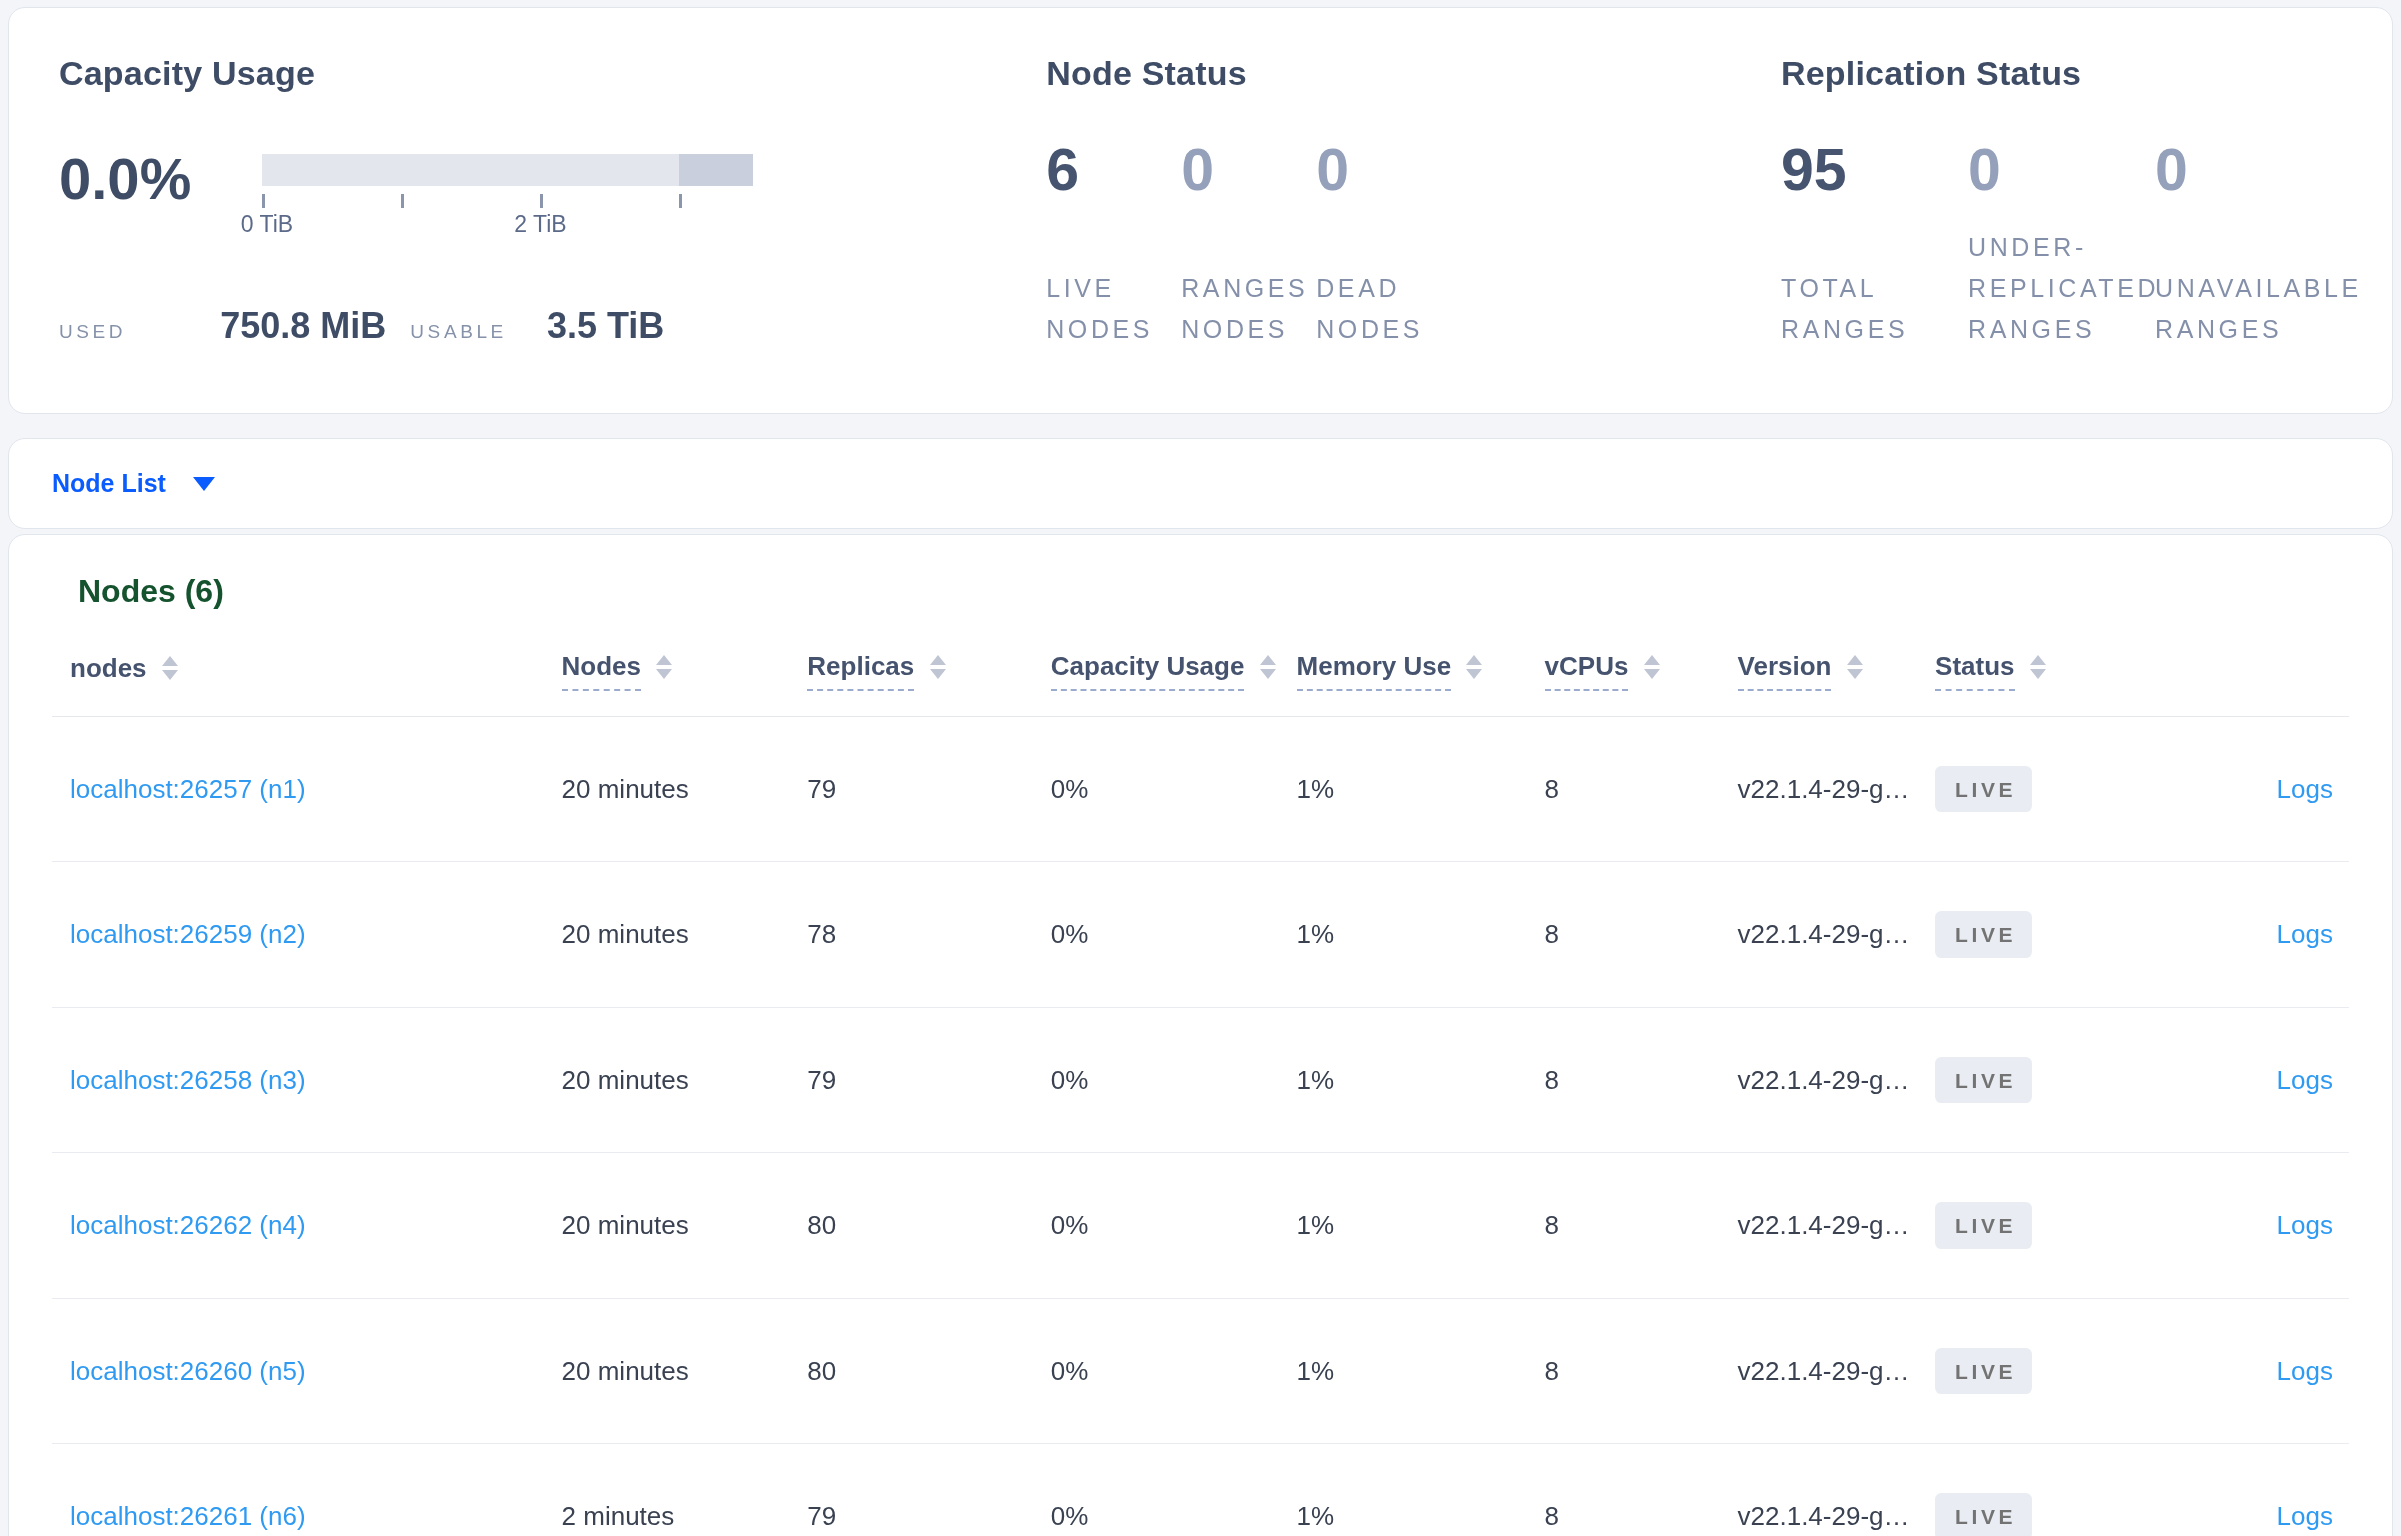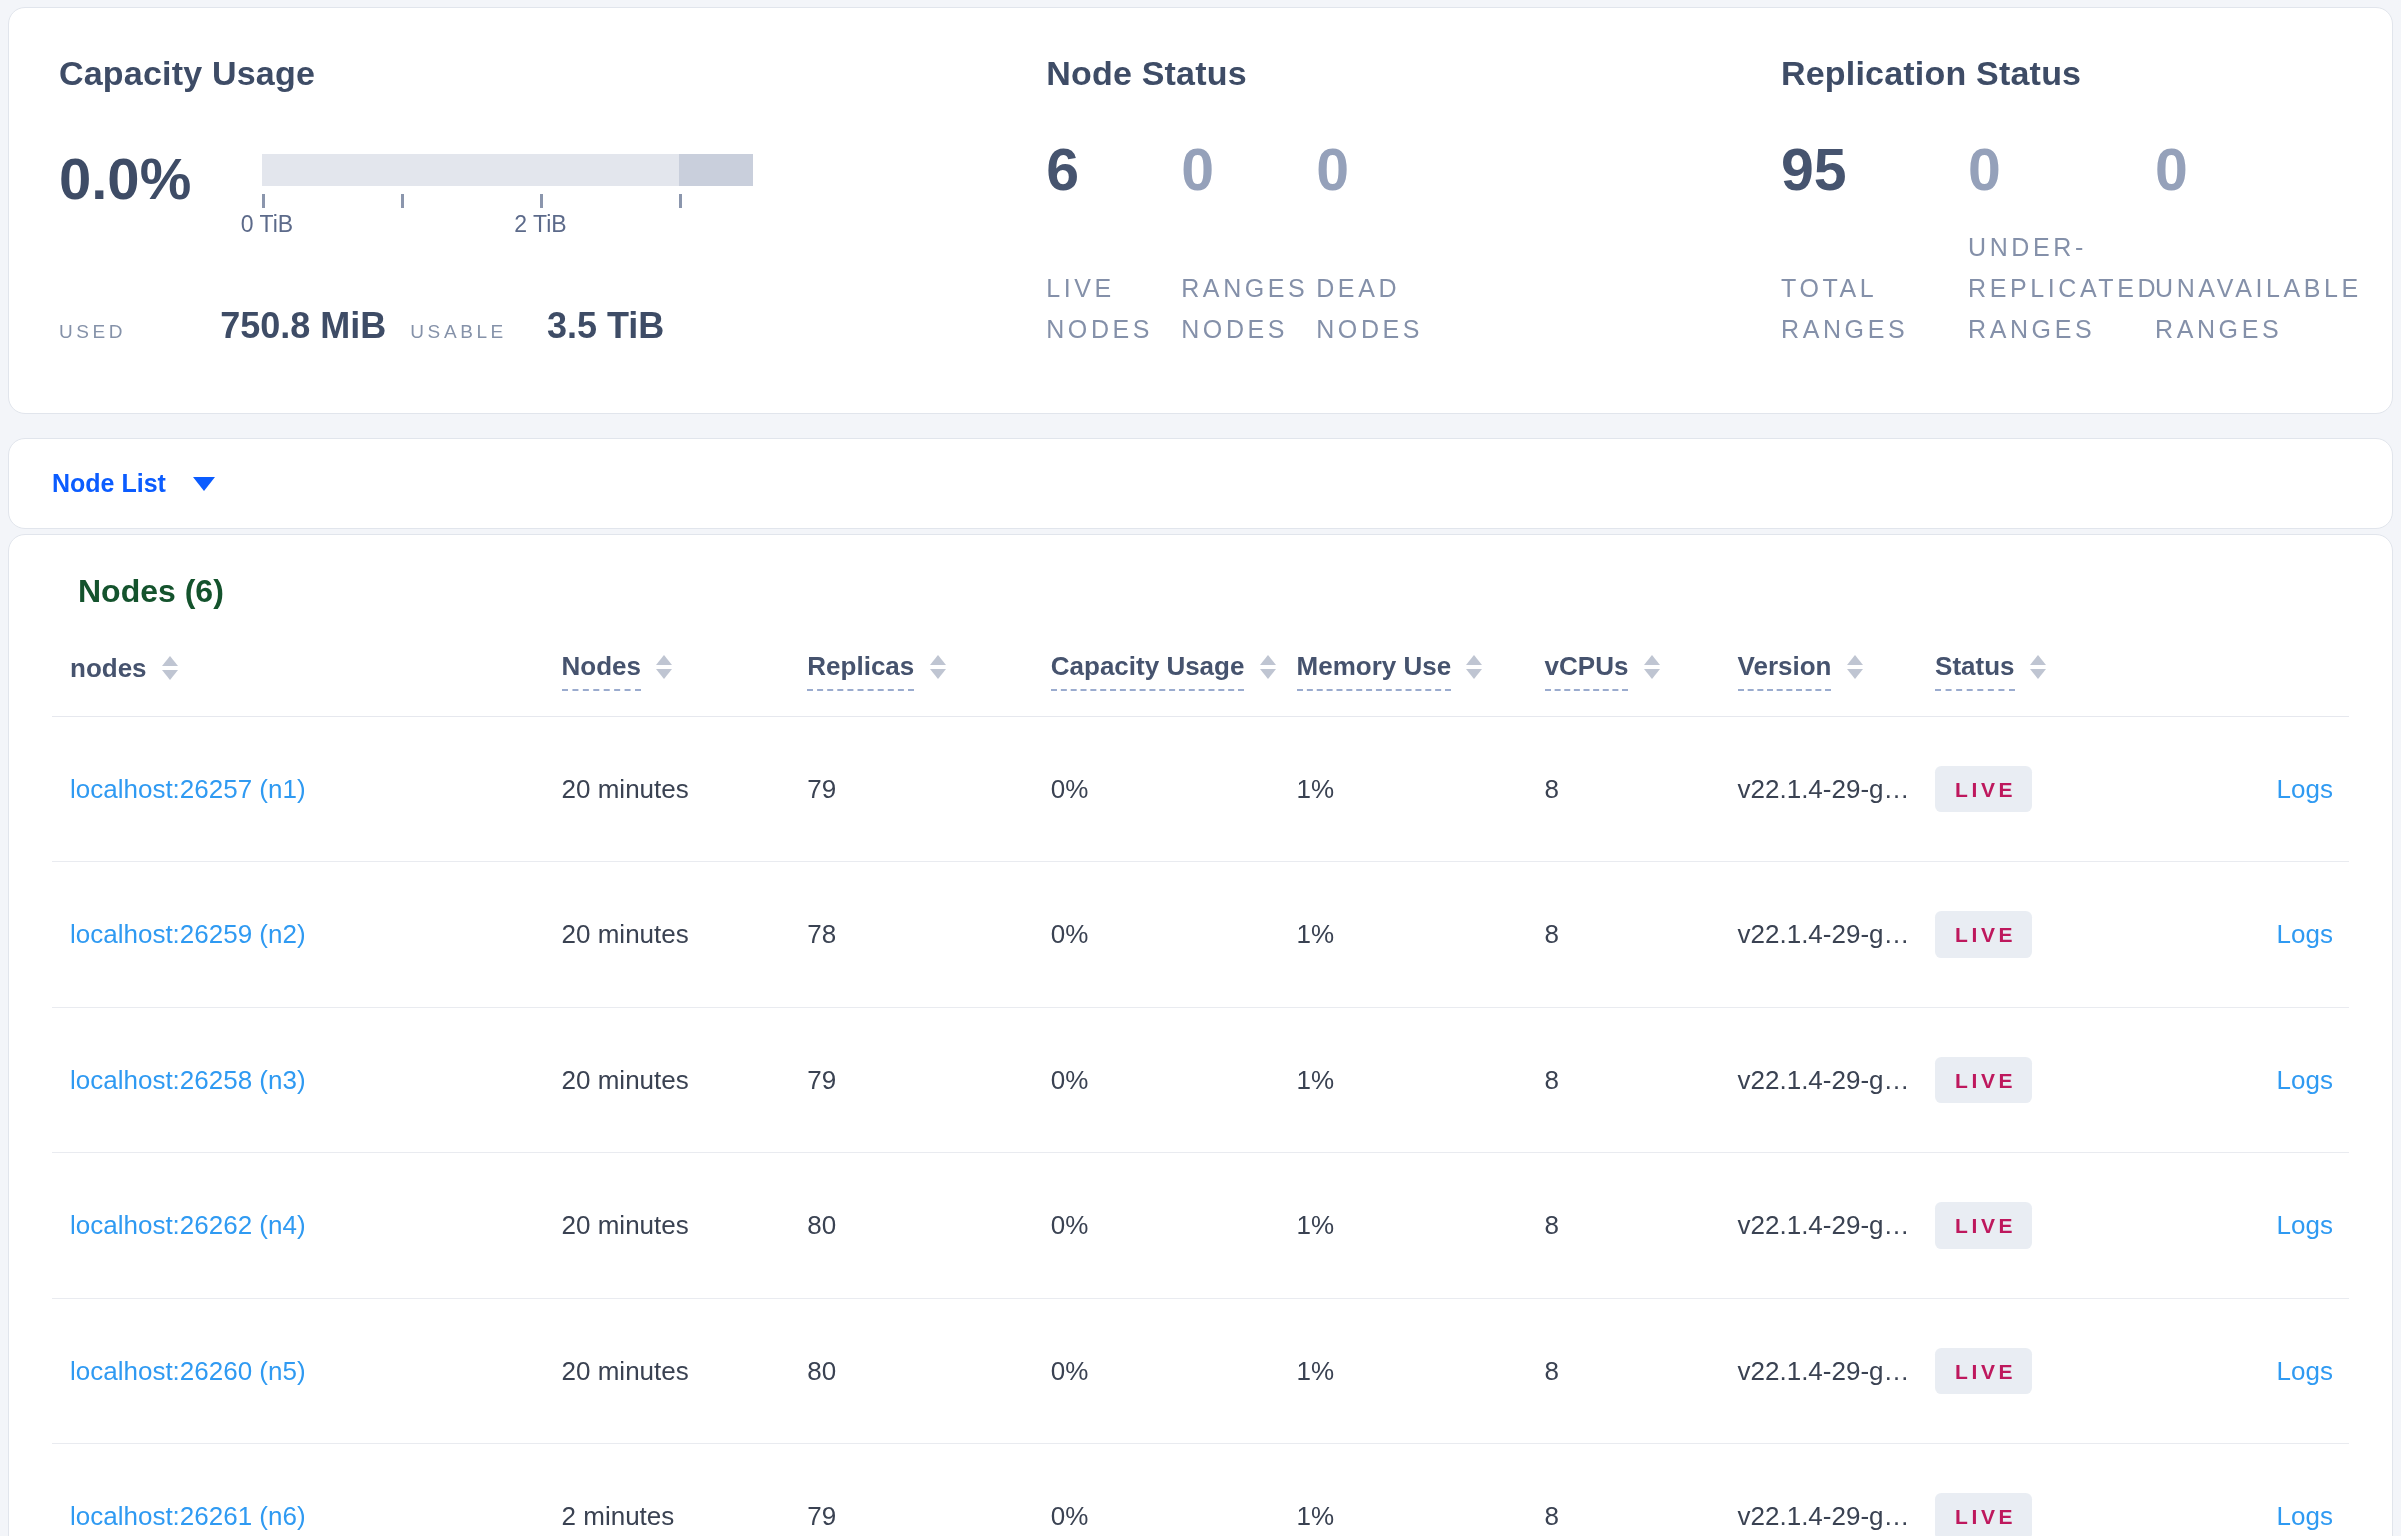--- a/index.html
+++ b/index.html
@@ -95,21 +95,21 @@
     padding:49px 0 49px 18px;
     font-size:26px; color:#3a4252;
     border-bottom:1.8px solid #e9ebf0;
     vertical-align:middle;
     overflow:hidden; white-space:nowrap;
   }
   a.node-link, a.logs-link { color:#2f9af2; text-decoration:none; cursor:pointer; }
   td.col-logs { text-align:right; padding-right:16px; }
   .status-badge {
     display:inline-block;
-    background:#e9edf3; color:#be185d;
+    background:#e9edf3; color:#737373;
     font-size:21px; font-weight:700; letter-spacing:3.6px;
     padding:11.7px 16px 10.8px 20px;
     border-radius:6.3px;
   }
 </style>
 </head>
 <body>
 
 <div class="page">
 

